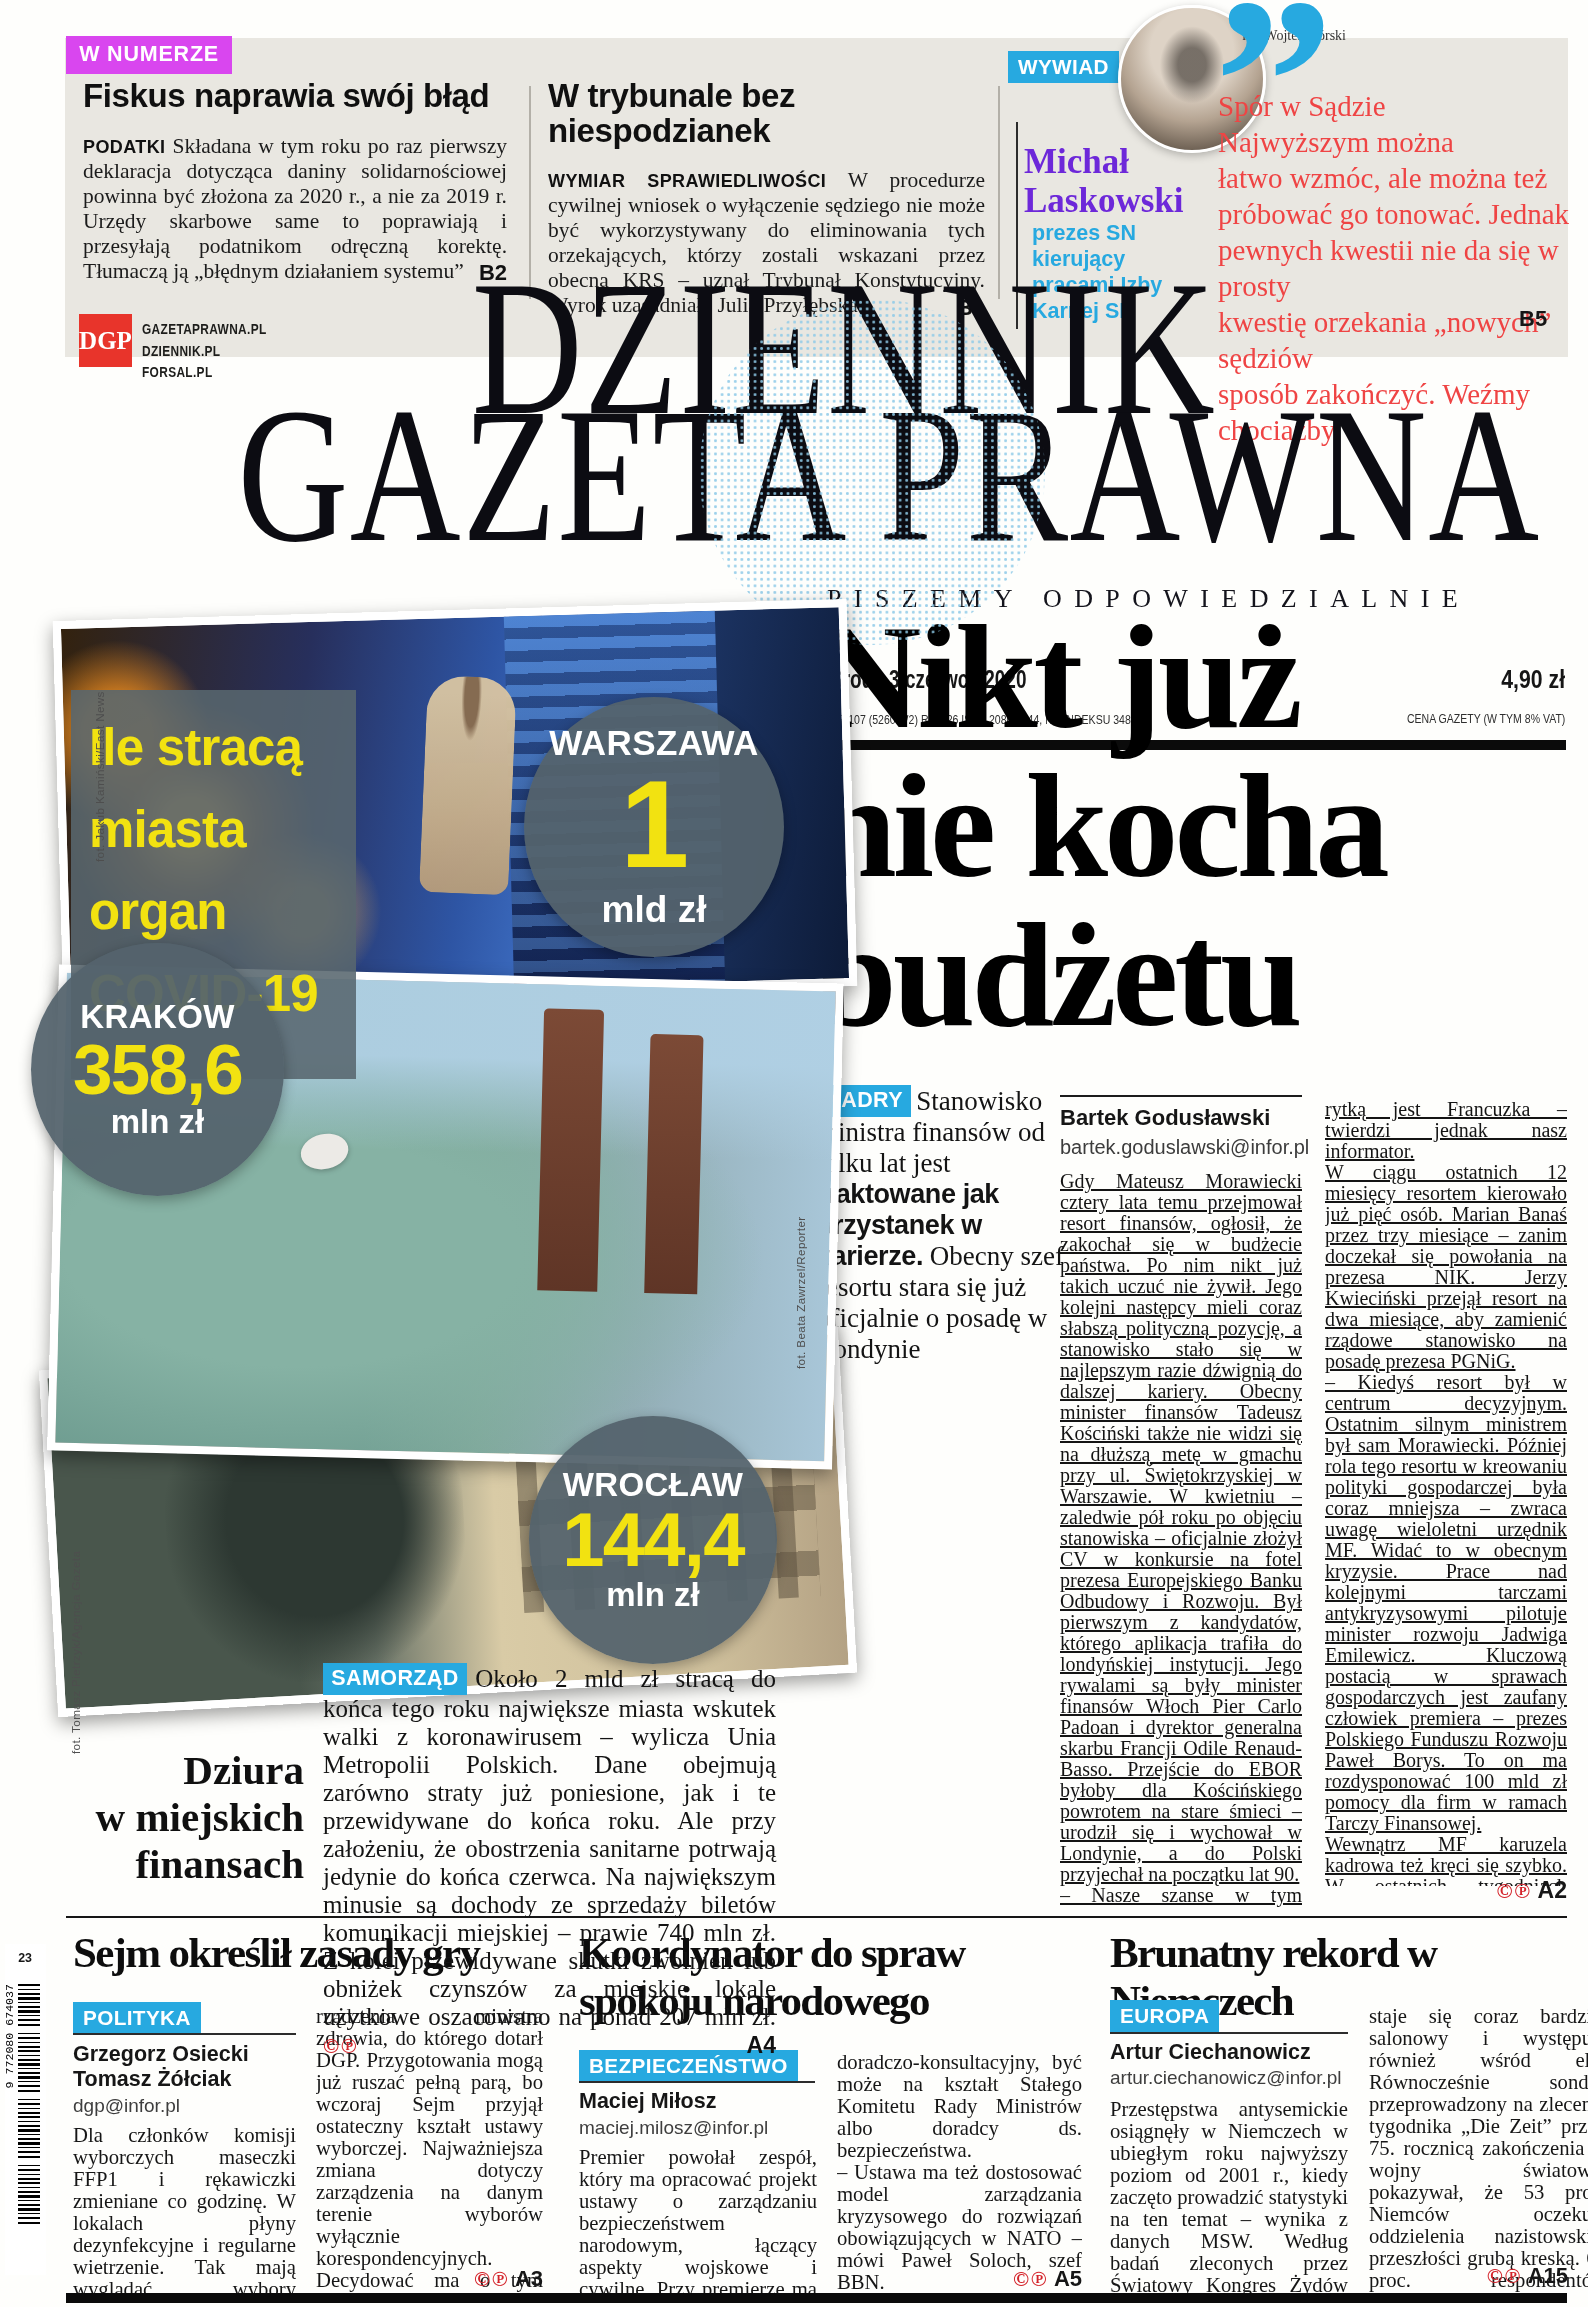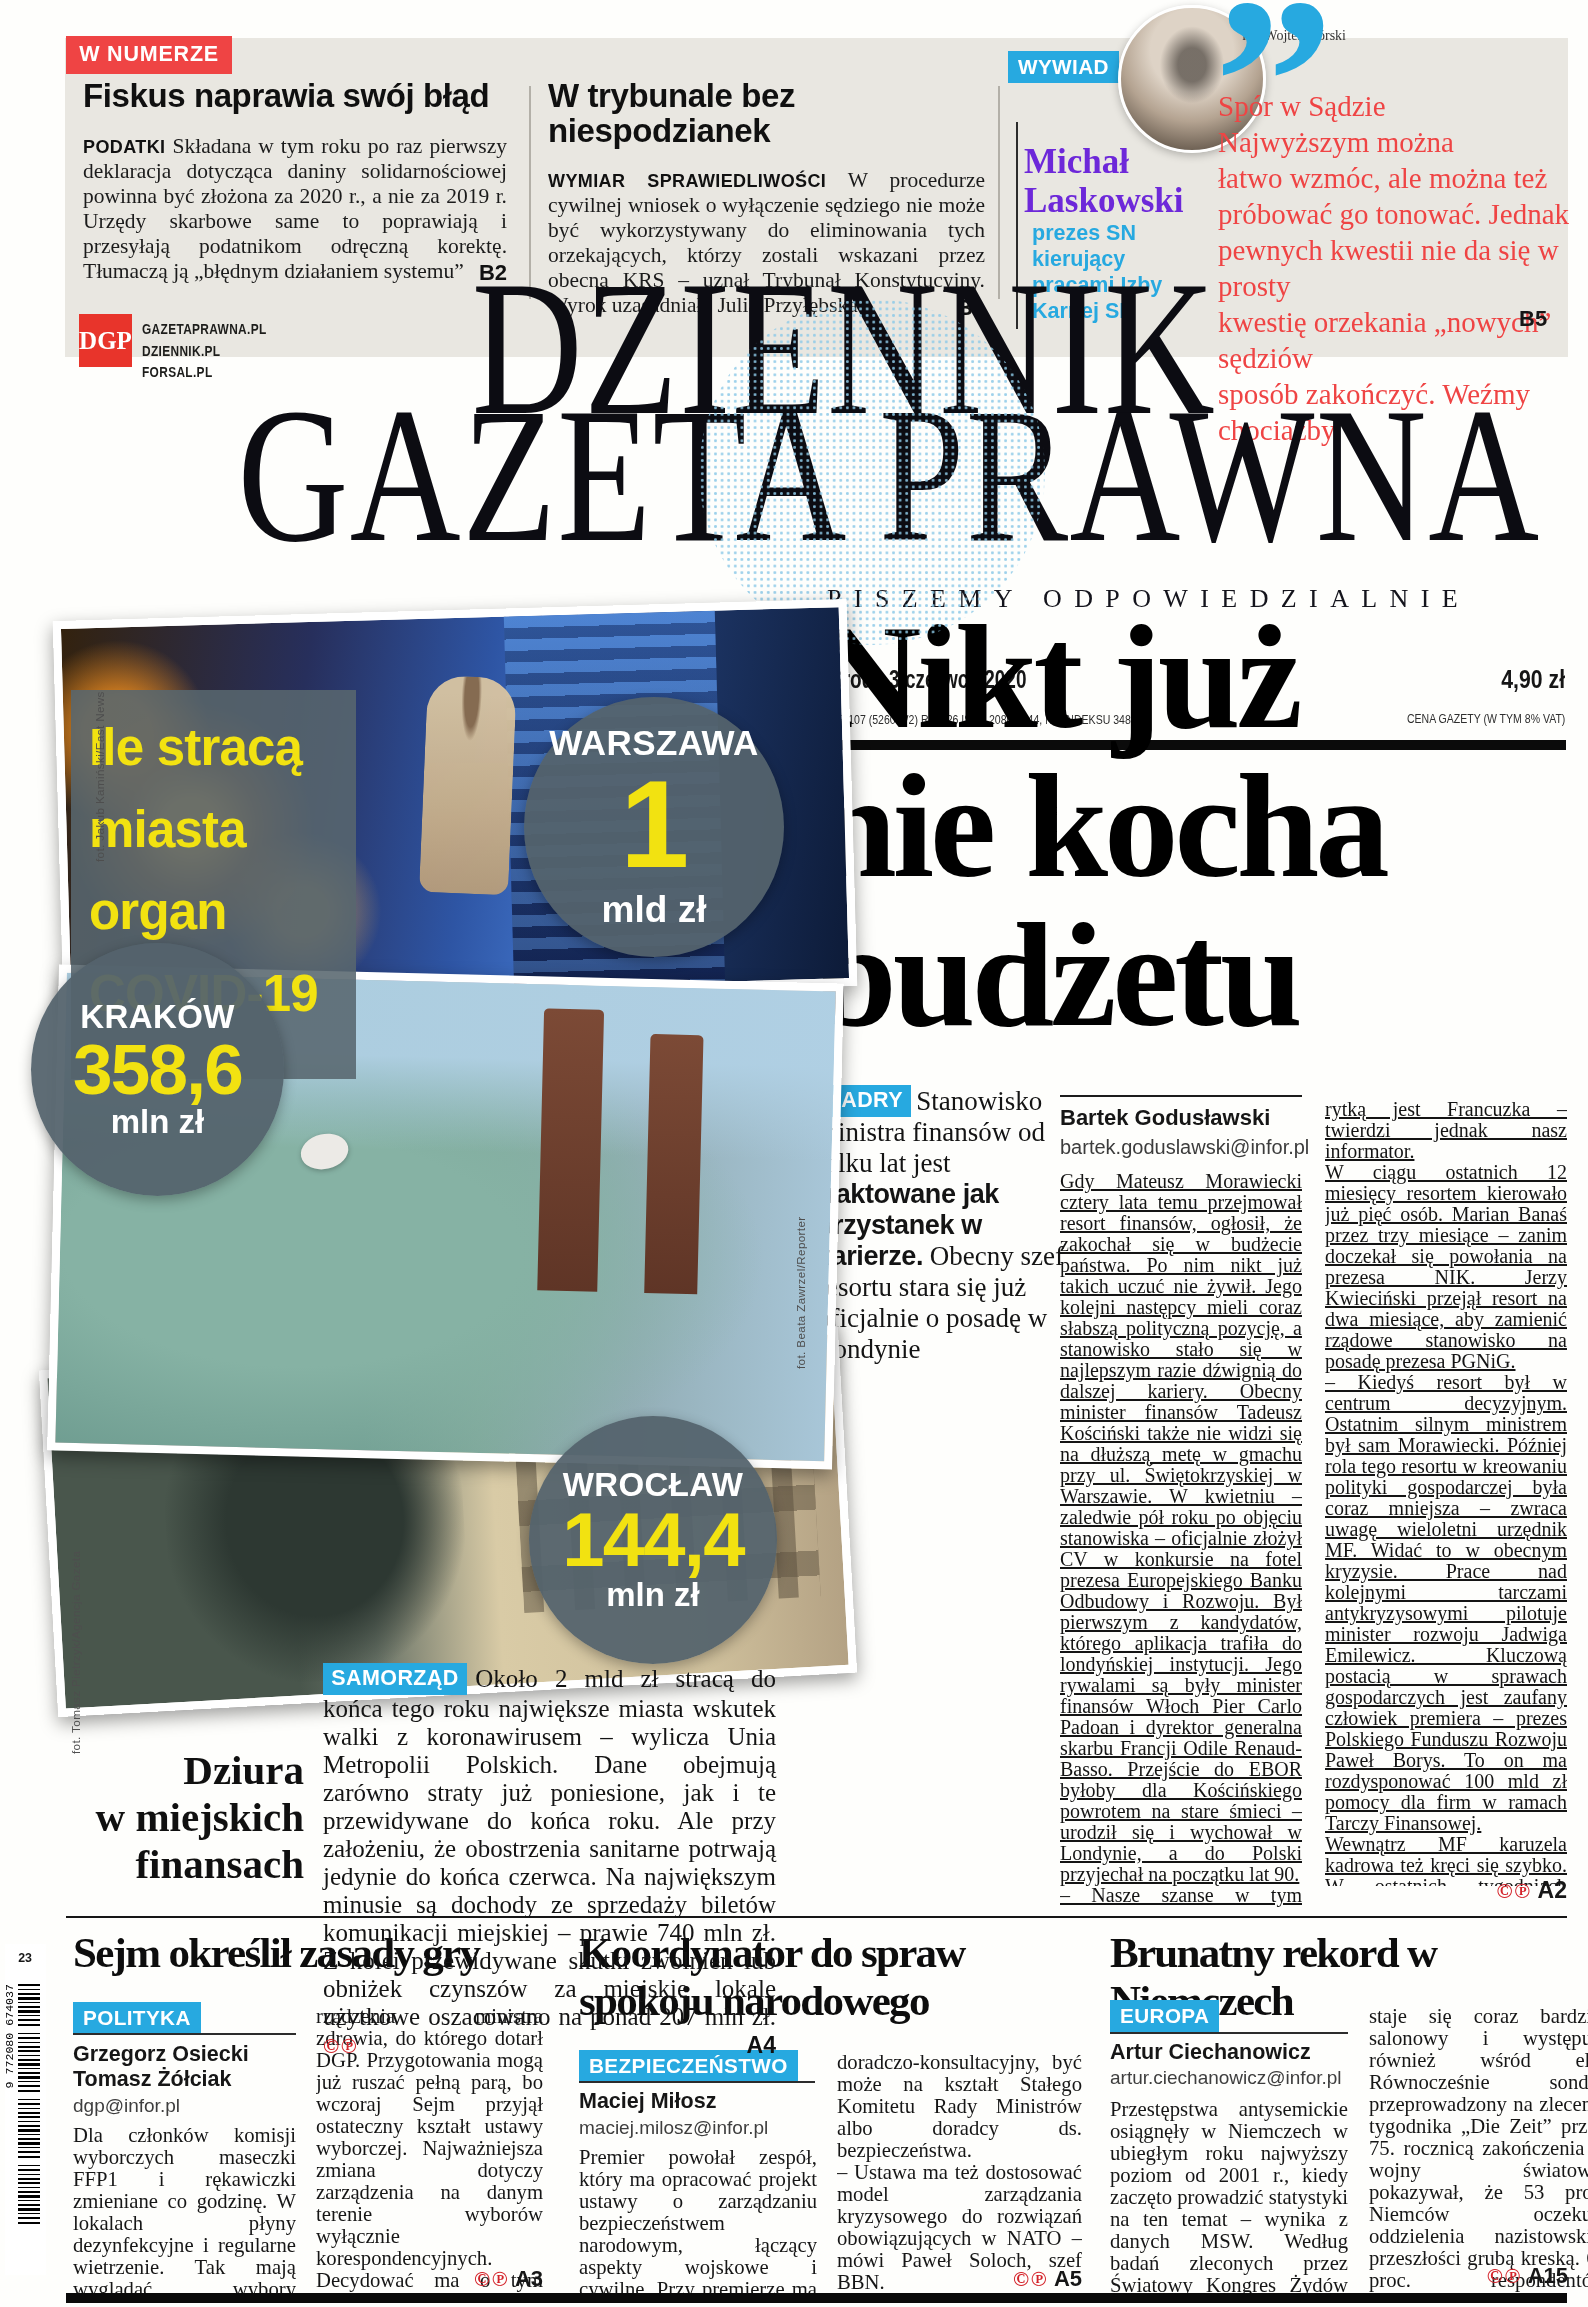--- a/index.html
+++ b/index.html
@@ -2,21 +2,21 @@
 <html lang="pl" style="font-size:13.2px"><head>
 <meta charset="utf-8">
 <style>
   html,body{margin:0;padding:0;background:#9e9e9e;}
   .page{position:relative;width:1588px;height:2307px;background:#fefefc;overflow:hidden;
         font-family:"Liberation Sans",sans-serif;color:#161616;}
   .abs{position:absolute;}
 
   
   .strip{left:65px;top:38px;width:1503px;height:319px;background:#e9e7e1;}
-  .badge-black{left:66px;top:36px;background:#ef4444;color:#fff;font:700 21.5px/1 "Liberation Sans",sans-serif;
+  .badge-black{left:66px;top:36px;background:#d946ef;color:#fff;font:700 21.5px/1 "Liberation Sans",sans-serif;
                letter-spacing:0.8px;padding:8.3px 13.2px;}
   .badge-cyan{display:inline-block;background:#27a9e0;color:#fff;font:700 20.7px/1 "Liberation Sans",sans-serif;
               letter-spacing:0.4px;padding:5.8px 10px;}
   .s-col{font-family:"Liberation Serif",serif;}
   .s-h{font:700 33px/1.05 "Liberation Sans",sans-serif;color:#101010;letter-spacing:-0.4px;margin:0 0 20px 0;}
   .s-body{font:21.5px/25px "Liberation Serif",serif;text-align:justify;color:#1b1b1b;}
   .s-body .tag{font:700 18px/1 "Liberation Sans",sans-serif;color:#111;letter-spacing:0.4px;}
   .pref{float:right;font:700 22px/1 "Liberation Sans",sans-serif;color:#111;margin-left:8.3px;margin-top:3.3px;}
   .vdiv{width:1.7px;background:#b3b0a8;}
 

